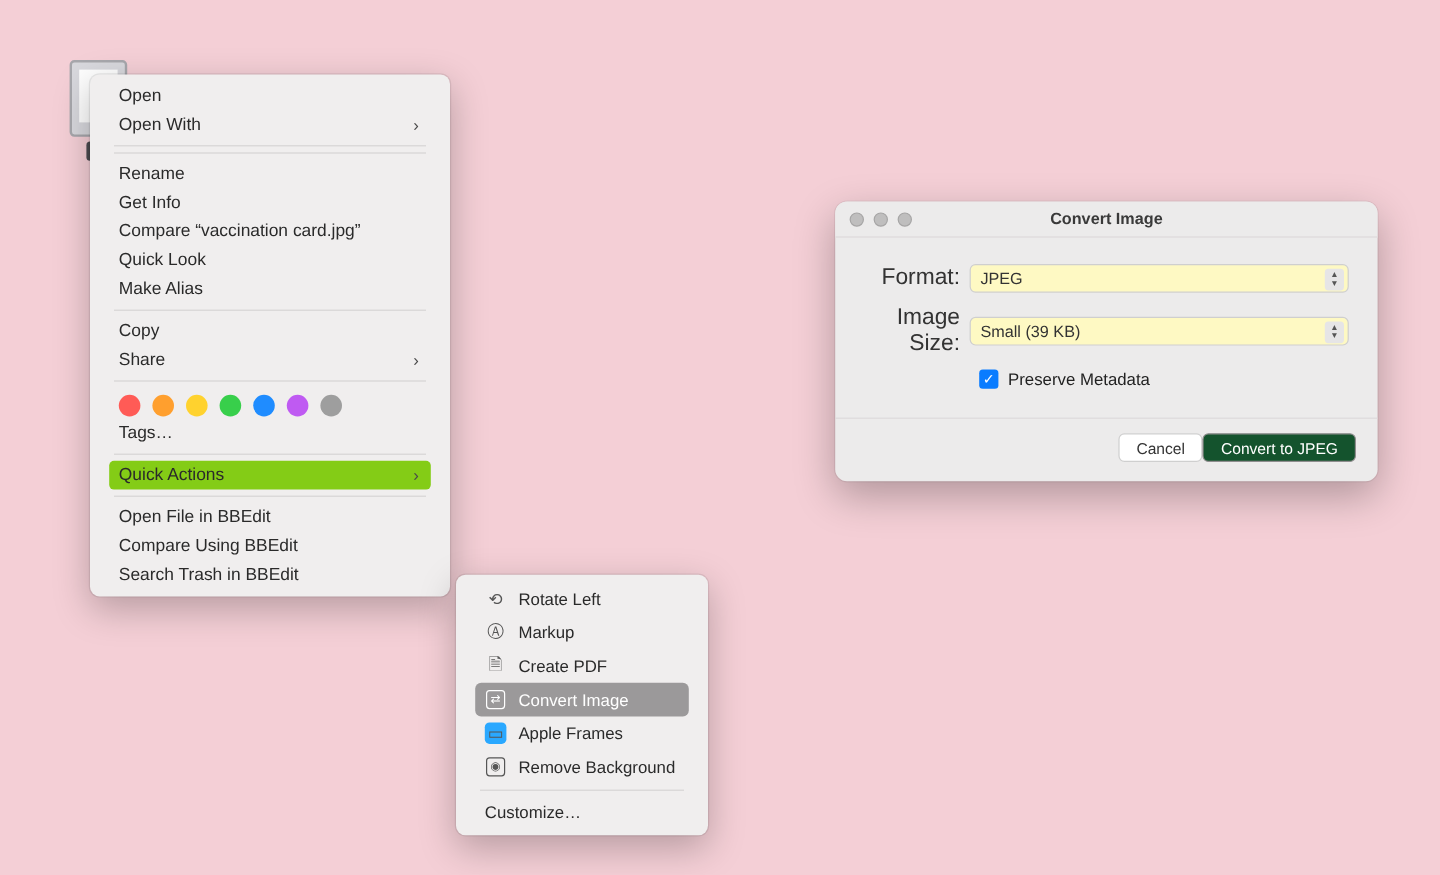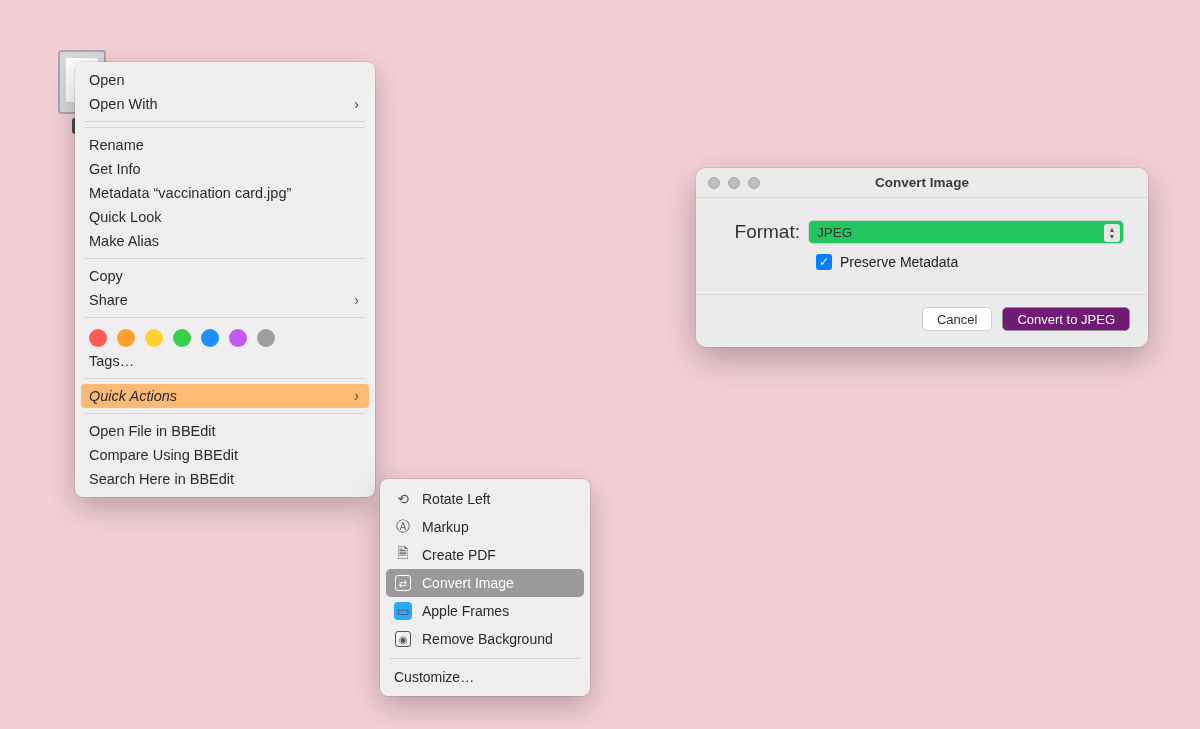--- a/index.html
+++ b/index.html
@@ -47,21 +47,21 @@
     max-width: 52px;
     white-space: nowrap;
     overflow: hidden;
   }
   
   .menu {
     position: absolute;
     background: #f0eeee;
     border-radius: 8px;
     box-shadow: 0 10px 30px rgba(0,0,0,0.25), 0 0 0 1px rgba(0,0,0,0.08);
-    padding: 6px 0;
+    padding: 6px 10px;
   }
   .menu.main {
     left: 75px;
     top: 62px;
     width: 300px;
   }
   .menu .sep {
     height: 1px;
     background: #d6d4d4;
     margin: 5px 10px;
@@ -74,26 +74,25 @@
     color: #2a2a2a;
     cursor: default;
     position: relative;
   }
   .menu-item .chev {
     margin-left: auto;
     font-size: 14px;
     color: #4a4a4a;
   }
   .menu-item.highlight {
-    background: #fdba74;
+    background: #84cc16;
     border-radius: 4px;
     margin: 0 6px;
     padding-left: 8px;
     padding-right: 10px;
-    font-style: italic;
   }
   .tag-row {
     display: flex;
     gap: 10px;
     padding: 6px 14px 2px;
   }
   .tag-dot {
     width: 18px; height: 18px; border-radius: 50%;
   }
   .tag-red    { background: #ff5b56; }
@@ -179,21 +178,21 @@
   }
   .form-row .lab {
     width: 88px;
     text-align: right;
     padding-right: 8px;
     font-size: 19px;
     color: #333;
   }
   .select {
     flex: 1;
-    background: #22c55e;
+    background: #fef9c3;
     border: 1px solid #cfcfcf;
     border-radius: 5px;
     height: 24px;
     display: flex;
     align-items: center;
     padding: 0 8px;
     font-size: 13.5px;
     color: #333;
     position: relative;
   }
@@ -219,35 +218,34 @@
     border-radius: 3px;
     color: #fff;
     display:flex; align-items:center; justify-content:center;
     font-size: 12px;
   }
   .dialog .footer {
     border-top: 1px solid #dcdadb;
     padding: 12px 18px 16px;
     display: flex;
     justify-content: flex-end;
-    gap: 10px;
   }
   .btn {
     height: 24px;
     padding: 0 14px;
     border-radius: 5px;
     font-size: 13px;
     display: flex;
     align-items: center;
     border: 1px solid #cfcfcf;
     background: #fff;
     color: #333;
   }
   .btn.primary {
-    background: #701a75;
+    background: #14532d;
     color: #fff;
     border-color: #8f8d8e;
     justify-content: center;
   }
 </style>
 </head>
 <body>
 
 <div class="desktop-icon">
   <div class="thumb"></div>
@@ -264,21 +262,21 @@
   </div>
   <div class="sep"></div>
   <div class="sep"></div>
   <div class="menu-item">
       <span>Rename</span>
     </div>
   <div class="menu-item">
       <span>Get Info</span>
     </div>
   <div class="menu-item">
-      <span>Metadata “vaccination card.jpg”</span>
+      <span>Compare “vaccination card.jpg”</span>
     </div>
   <div class="menu-item">
       <span>Quick Look</span>
     </div>
   <div class="menu-item">
       <span>Make Alias</span>
     </div>
   <div class="sep"></div>
   <div class="menu-item">
       <span>Copy</span>
@@ -306,21 +304,21 @@
     <span class="chev">›</span>
   </div>
   <div class="sep"></div>
   <div class="menu-item">
       <span>Open File in BBEdit</span>
     </div>
   <div class="menu-item">
       <span>Compare Using BBEdit</span>
     </div>
   <div class="menu-item">
-      <span>Search Here in BBEdit</span>
+      <span>Search Trash in BBEdit</span>
     </div>
 </div>
 
 <div class="menu sub">
   <div class="sub-item">
     <span class="ic">⟲</span>
     <span>Rotate Left</span>
   </div>
   <div class="sub-item">
     <span class="ic">Ⓐ</span>
@@ -365,20 +363,30 @@
     <div class="form-row">
       <div class="lab">Format:</div>
       <div class="select">
         <span>JPEG</span>
         <div class="stepper">
             <span>▲</span>
             <span>▼</span>
           </div>
       </div>
     </div>
+    <div class="form-row">
+      <div class="lab">Image Size:</div>
+      <div class="select">
+        <span>Small (39 KB)</span>
+        <div class="stepper">
+            <span>▲</span>
+            <span>▼</span>
+          </div>
+      </div>
+    </div>
     <div class="check-row">
       <div class="checkbox">✓</div>
       <span>Preserve Metadata</span>
     </div>
   </div>
   <div class="footer">
     <div class="btn">
         <span>Cancel</span>
       </div>
     <div class="btn primary">

